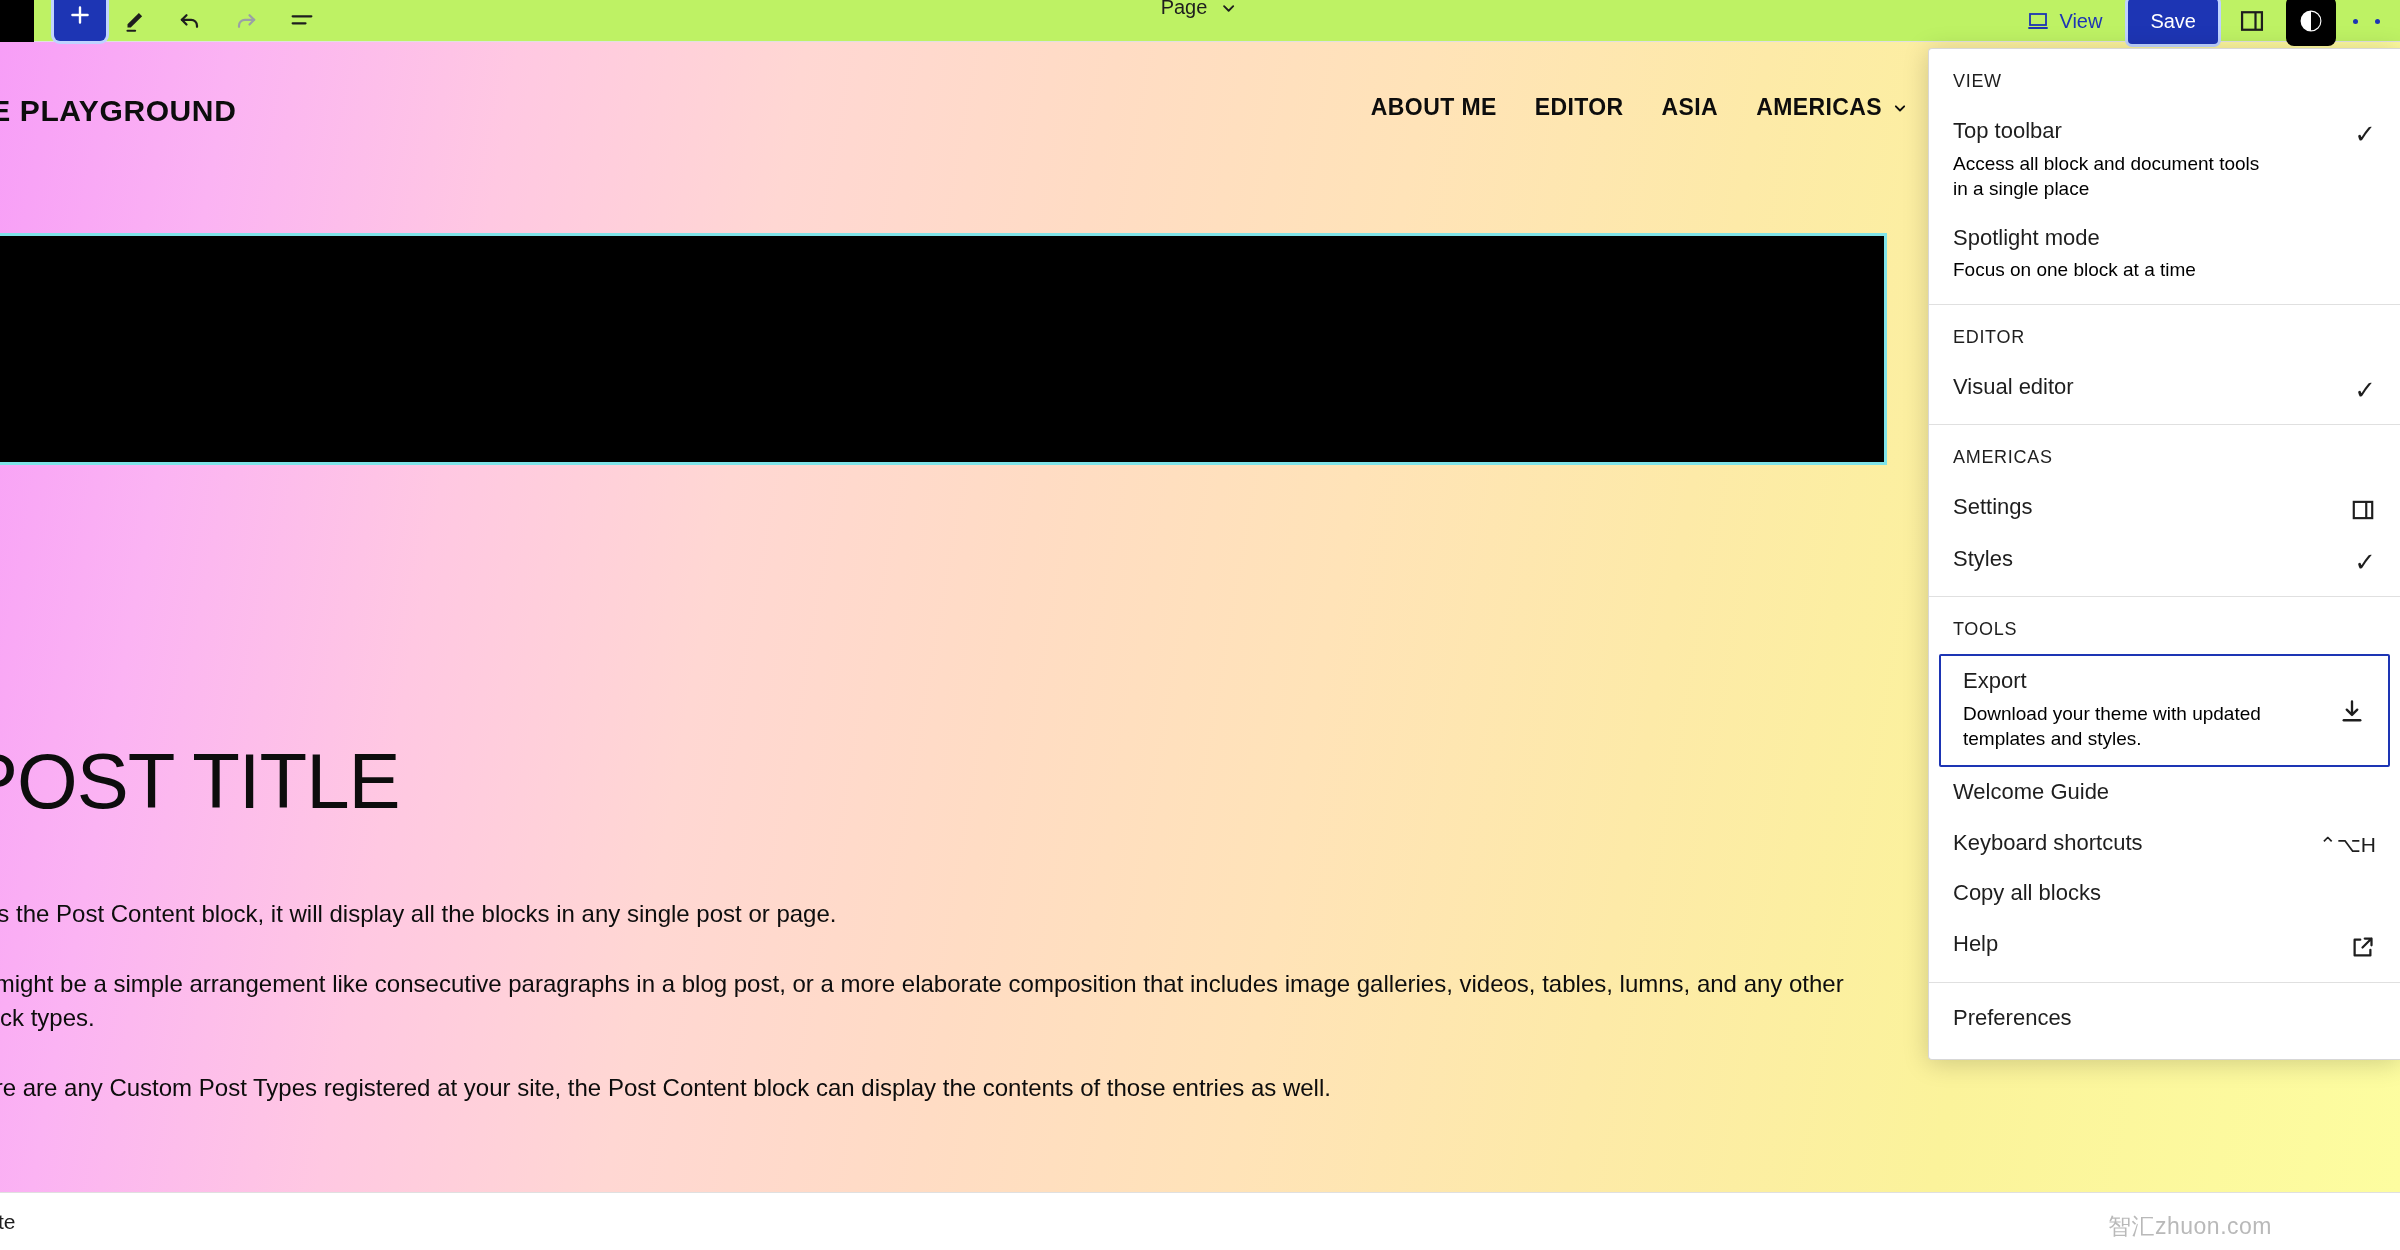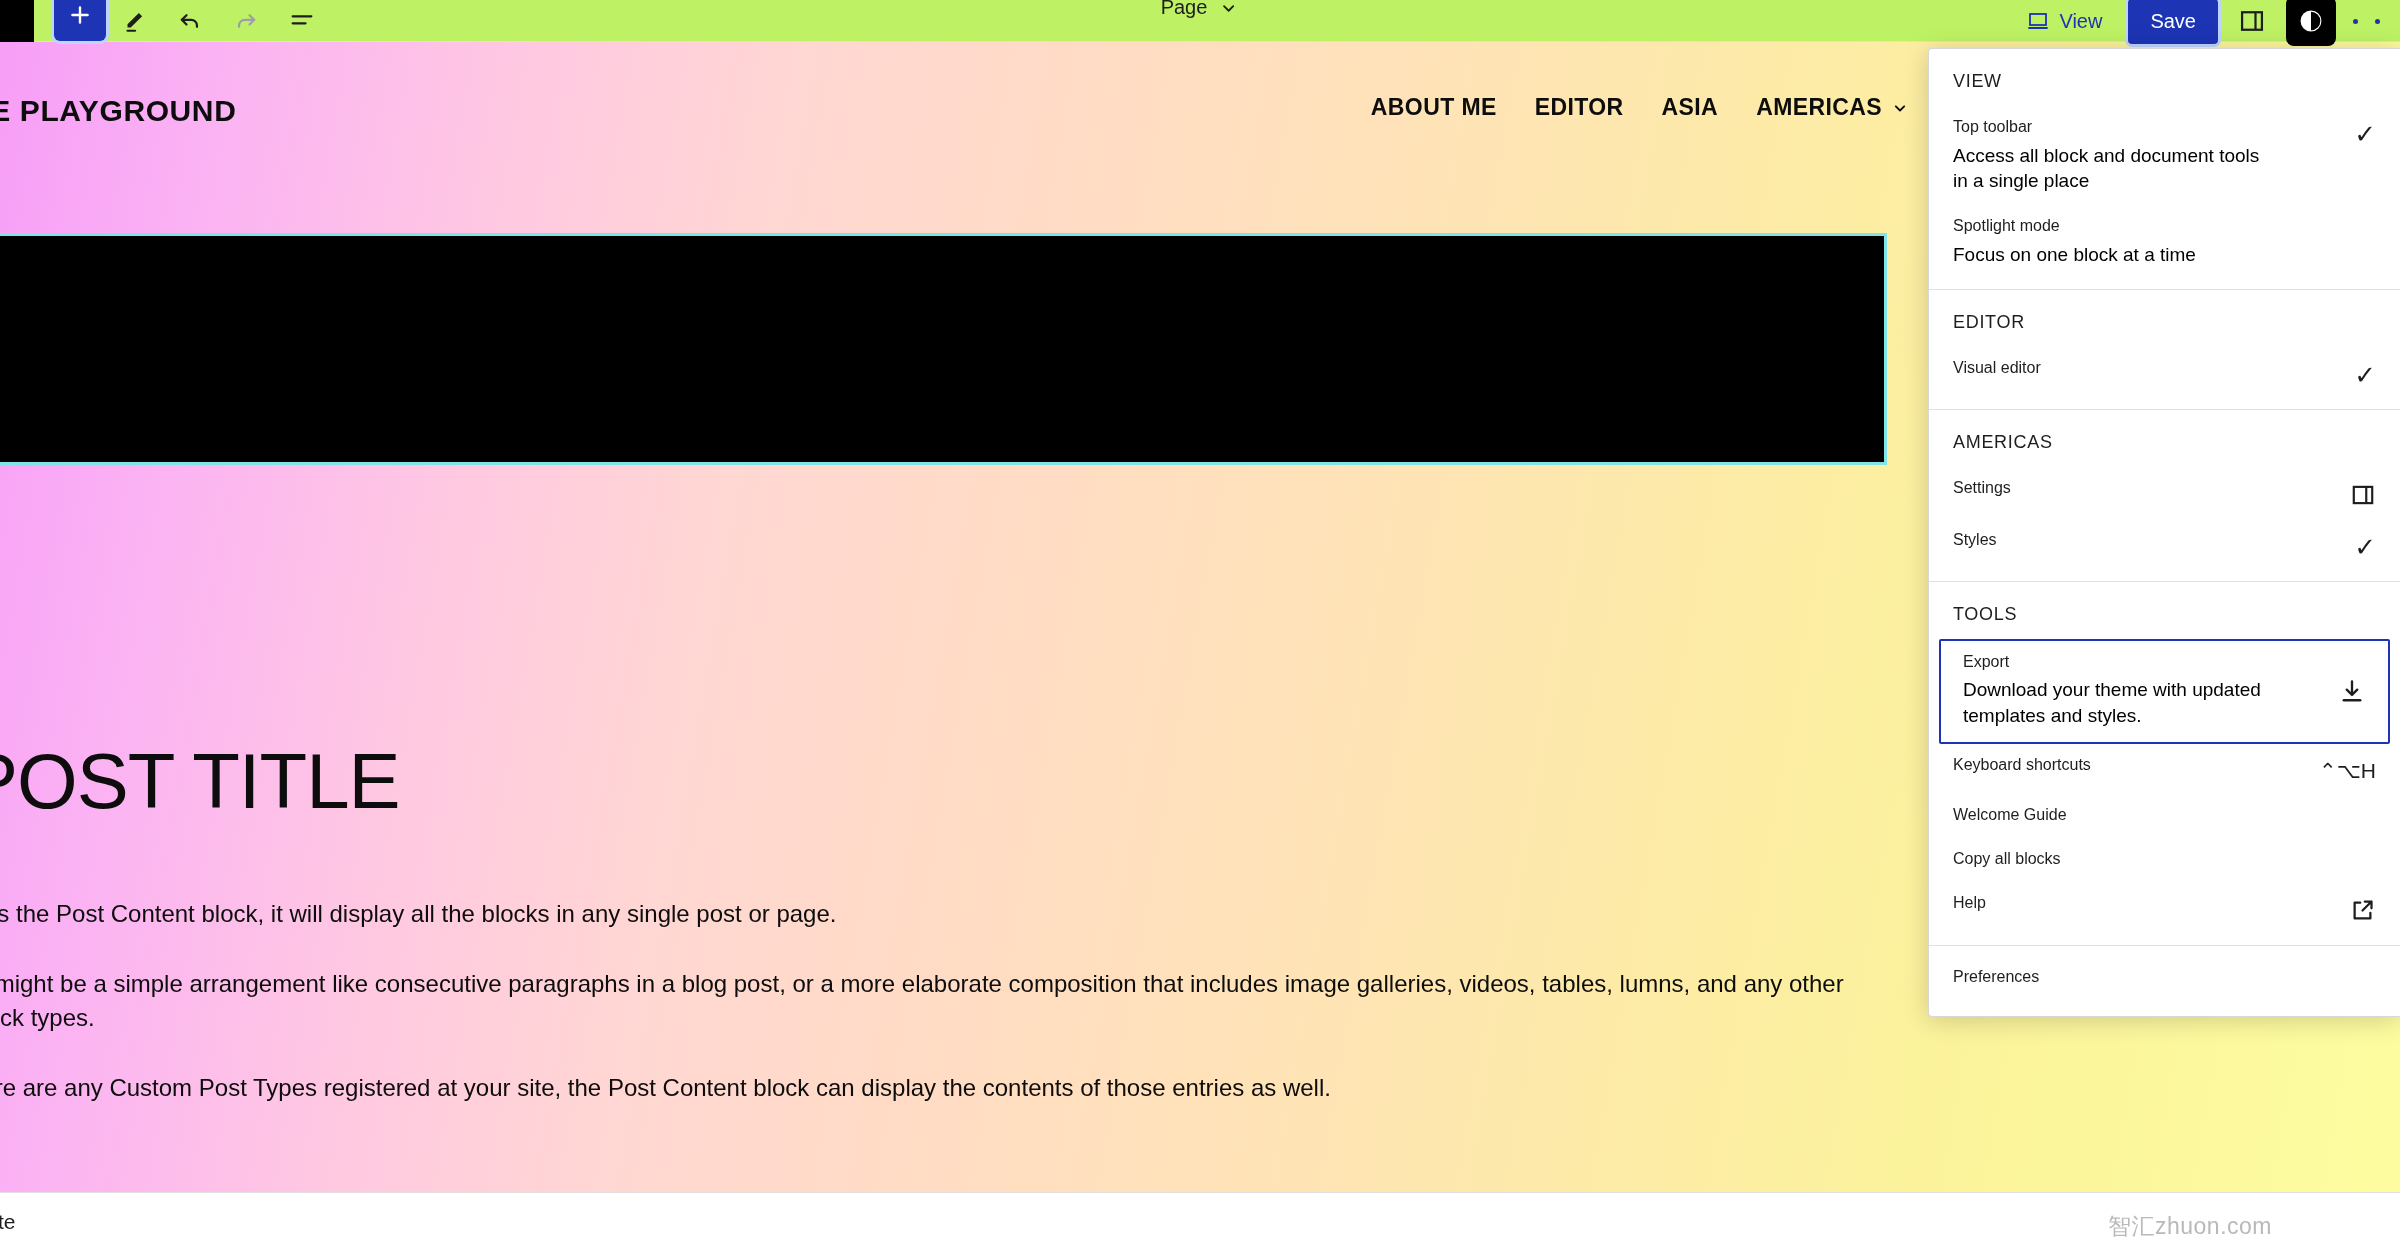--- a/index.html
+++ b/index.html
@@ -162,21 +162,21 @@
     font-family: "Liberation Sans", sans-serif;
   }
   .menu-item {
     display: flex; align-items: flex-start; justify-content: space-between;
     padding: 11px 24px 11px 24px;
     cursor: pointer; gap: 14px;
     min-height: 44px;
   }
   .mi-texts { flex: 1; }
   .mi-title {
-    font-size: 16px; color: #1e1e1e; line-height: 1.3;
+    font-size: 22px; color: #1e1e1e; line-height: 1.3;
     font-family: "Liberation Sans", sans-serif;
   }
   .mi-desc {
     font-size: 19px; color: #000000; line-height: 1.35; margin-top: 5px;
     max-width: 320px;
     font-family: "Liberation Sans", sans-serif;
   }
   .mi-right {
     display: flex; align-items: center; justify-content: flex-end;
     min-width: 40px; padding-top: 4px;
@@ -376,32 +376,32 @@
         <div class="mi-right">
           <svg width="28" height="28" viewBox="0 0 24 24">
               <path d="M12 3v11M7.5 10l4.5 4.5 4.5-4.5" stroke="#1e1e1e" stroke-width="2" fill="none" stroke-linecap="round" stroke-linejoin="round"></path>
               <path d="M5 19h14" stroke="#1e1e1e" stroke-width="2.2" stroke-linecap="round"></path>
             </svg>
         </div>
       </div>
 
       <div class="menu-item">
         <div class="mi-texts">
+          <div class="mi-title">Welcome Guide</div>
+        </div>
+        <div class="mi-right"></div>
+      </div>
+
+      <div class="menu-item">
+        <div class="mi-texts">
           <div class="mi-title">Keyboard shortcuts</div>
         </div>
         <div class="mi-right">
           <span class="mi-shortcut">⌃⌥H</span>
         </div>
-      </div>
-
-      <div class="menu-item">
-        <div class="mi-texts">
-          <div class="mi-title">Welcome Guide</div>
-        </div>
-        <div class="mi-right"></div>
       </div>
 
       <div class="menu-item">
         <div class="mi-texts">
           <div class="mi-title">Copy all blocks</div>
         </div>
         <div class="mi-right"></div>
       </div>
 
       <div class="menu-item">

